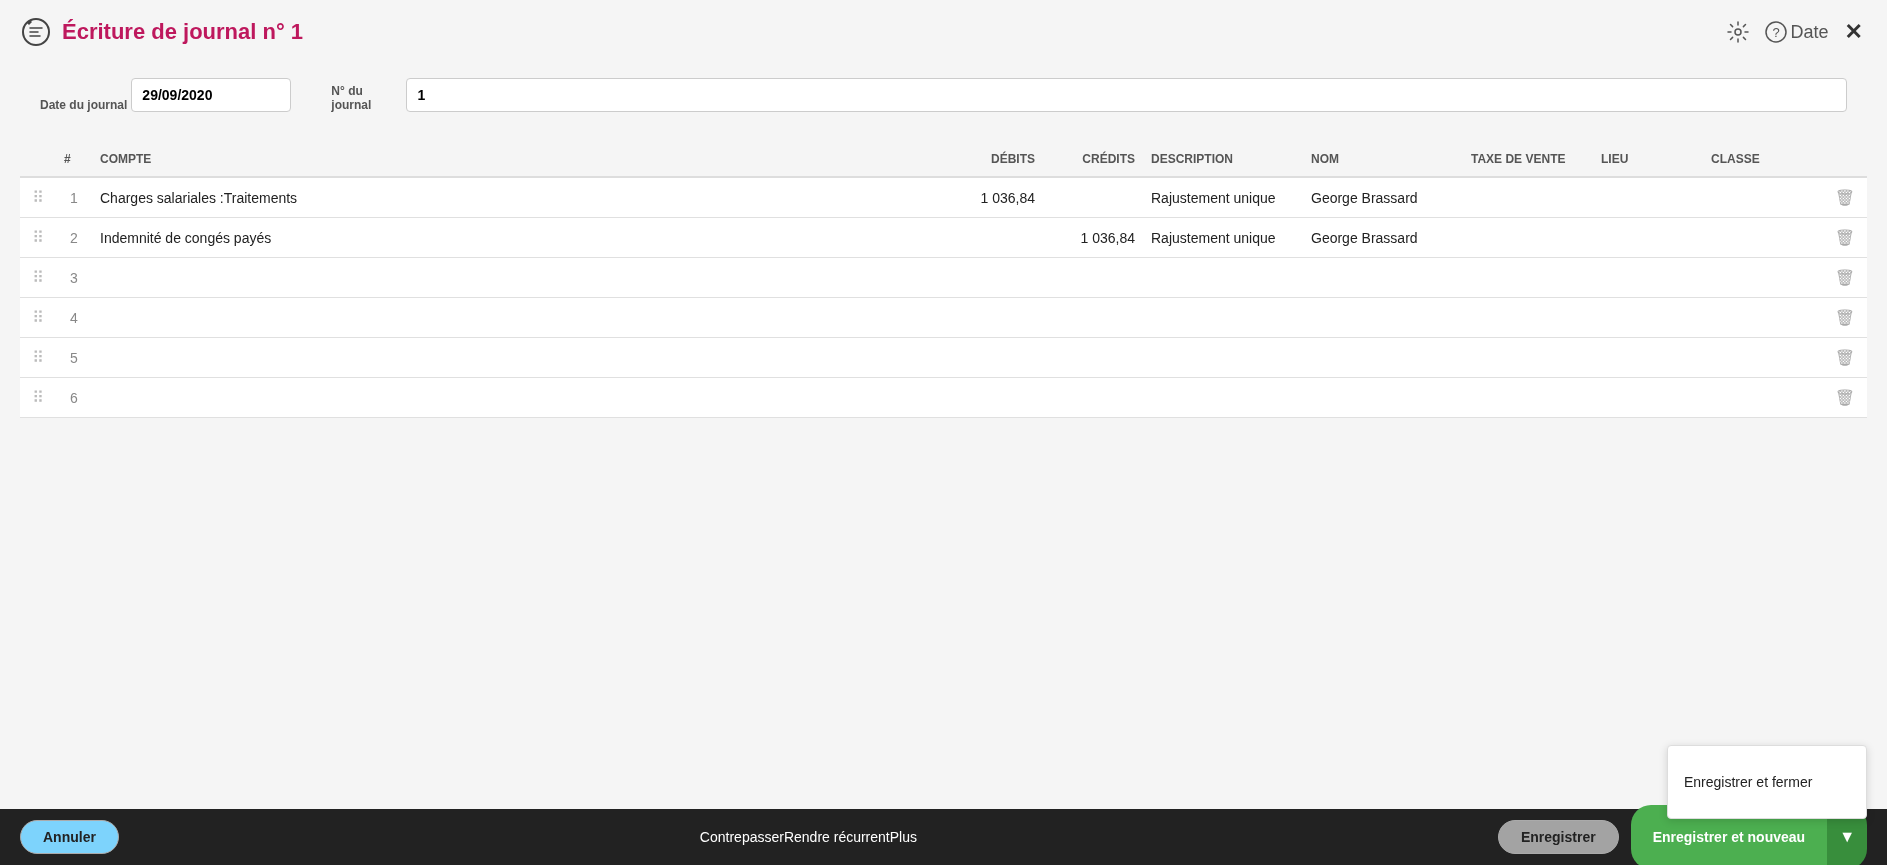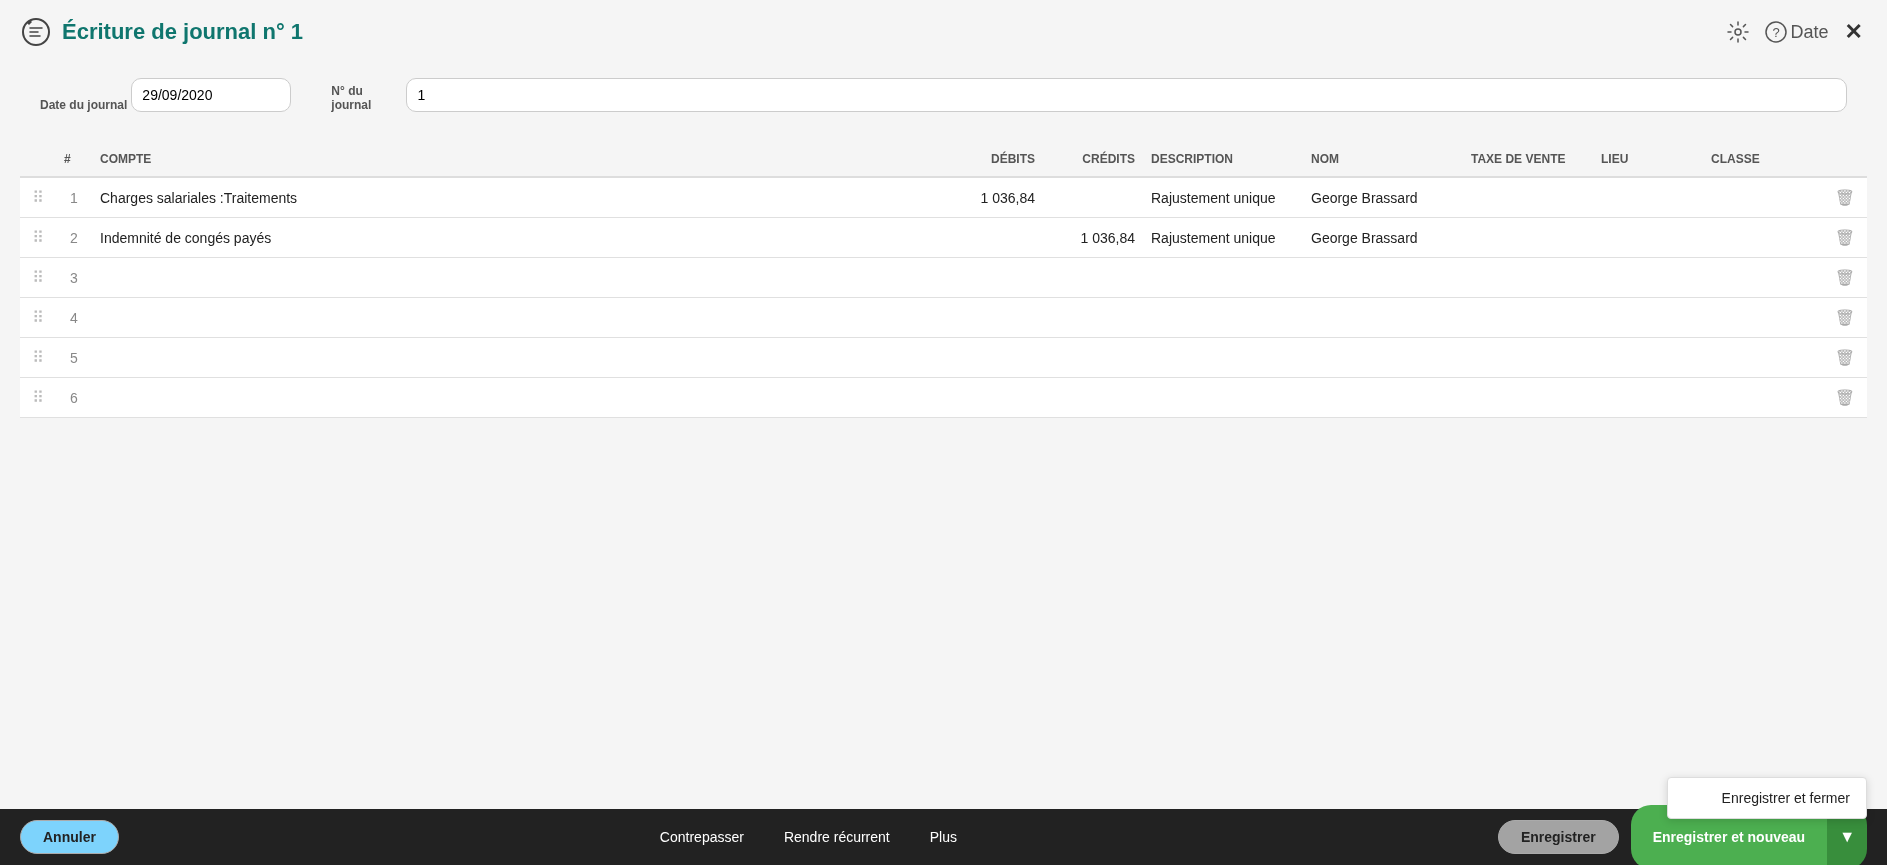--- a/index.html
+++ b/index.html
@@ -28,21 +28,21 @@
     .header-icon {
       width: 32px;
       height: 32px;
       display: flex;
       align-items: center;
       justify-content: center;
     }
     .header-title {
       font-size: 22px;
       font-weight: bold;
-      color: #0f766e;
+      color: #be185d;
     }
     .header-right {
       display: flex;
       align-items: center;
       gap: 16px;
     }
     .header-right .icon-btn {
       background: none;
       border: none;
       cursor: pointer;
@@ -74,25 +74,26 @@
       gap: 4px;
       align-items: flex-end;
     }
     .field-group label {
       font-size: 12px;
       color: #555;
       font-weight: 600;
     }
     .field-input {
       border: 1px solid #ccc;
-      border-radius: 10px;
+      border-radius: 4px;
       padding: 8px 10px;
       font-size: 14px;
       background: #fff;
       outline: none;
+      font-weight: bold;
     }
     .field-input-wide {
       width: 750px;
     }
     .field-input-narrow {
       width: 160px;
     }
 
     
     .table-section {
@@ -169,21 +170,20 @@
       padding: 0 20px;
       z-index: 100;
     }
     .footer-left {
       display: flex;
       align-items: center;
     }
     .footer-center {
       display: flex;
       align-items: center;
-      gap: 40px;
     }
     .footer-right {
       display: flex;
       align-items: center;
       gap: 12px;
       position: relative;
     }
     .btn-annuler {
       background: #7dd3fc;
       border: 1px solid #aaa;
@@ -240,26 +240,25 @@
       bottom: 50px;
       right: 0;
       background: #fff;
       border: 1px solid #ddd;
       border-radius: 4px;
       box-shadow: 0 2px 8px rgba(0,0,0,0.15);
       min-width: 200px;
       z-index: 200;
     }
     .dropdown-popup .dropdown-item {
-      padding: 12px 16px;
+      padding: 28px 16px;
       font-size: 14px;
       color: #222;
       cursor: pointer;
       white-space: nowrap;
-      text-align: right;
     }
   </style>
 </head>
 <body>
 
 <div class="header">
   <div class="header-left">
     <div class="header-icon">
       <svg width="28" height="28" viewBox="0 0 28 28" fill="none">
         <circle cx="14" cy="14" r="13" stroke="#444" stroke-width="2" fill="none"></circle>

